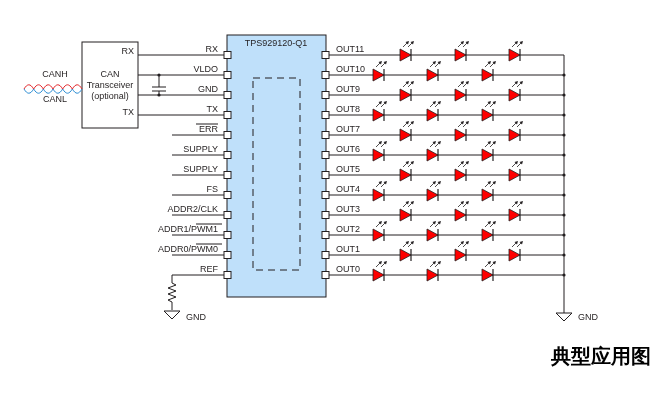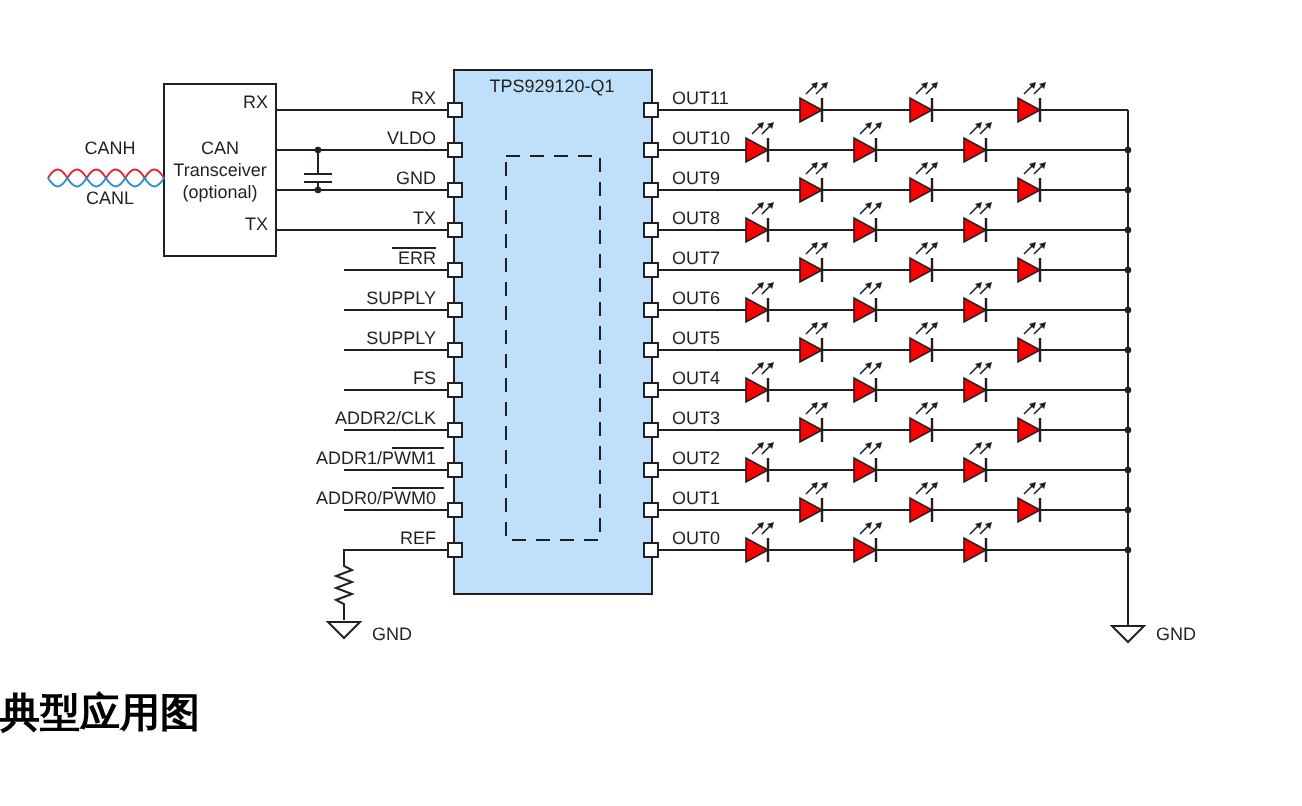--- a/index.html
+++ b/index.html
@@ -1,20 +1,20 @@
 <!DOCTYPE html>
 <html><head>
 <meta charset="utf-8">
 <style>
   html, body { margin: 0; padding: 0; background: #ffffff; }
   body { width: 651px; height: 403px; position: relative; overflow: hidden; }
   #diagram { position: absolute; left: 0; top: 0; }
   .lbl { font-family: "Liberation Sans", sans-serif; font-size: 9px; fill: #231f20; }
   .wire { stroke: #231f20; stroke-width: 1; fill: none; }
-  .caption { position: absolute; left: 0; width: 651px; top: 343px; text-align: left;
+  .caption { position: absolute; left: 0; width: 651px; top: 343px; text-align: right;
              font-family: "DejaVu Sans", sans-serif; font-size: 20px; font-weight: bold; color: #000; }
 </style>
 </head>
 <body>
 
 <svg id="diagram" width="651" height="403" viewBox="0 0 651 403" xmlns="http://www.w3.org/2000/svg">
 
   <rect x="82" y="42" width="56" height="86" fill="#fff" stroke="#231f20" stroke-width="1"></rect>
   <text class="lbl" x="134" y="54" text-anchor="end">RX</text>
   <text class="lbl" x="134" y="115" text-anchor="end">TX</text>

